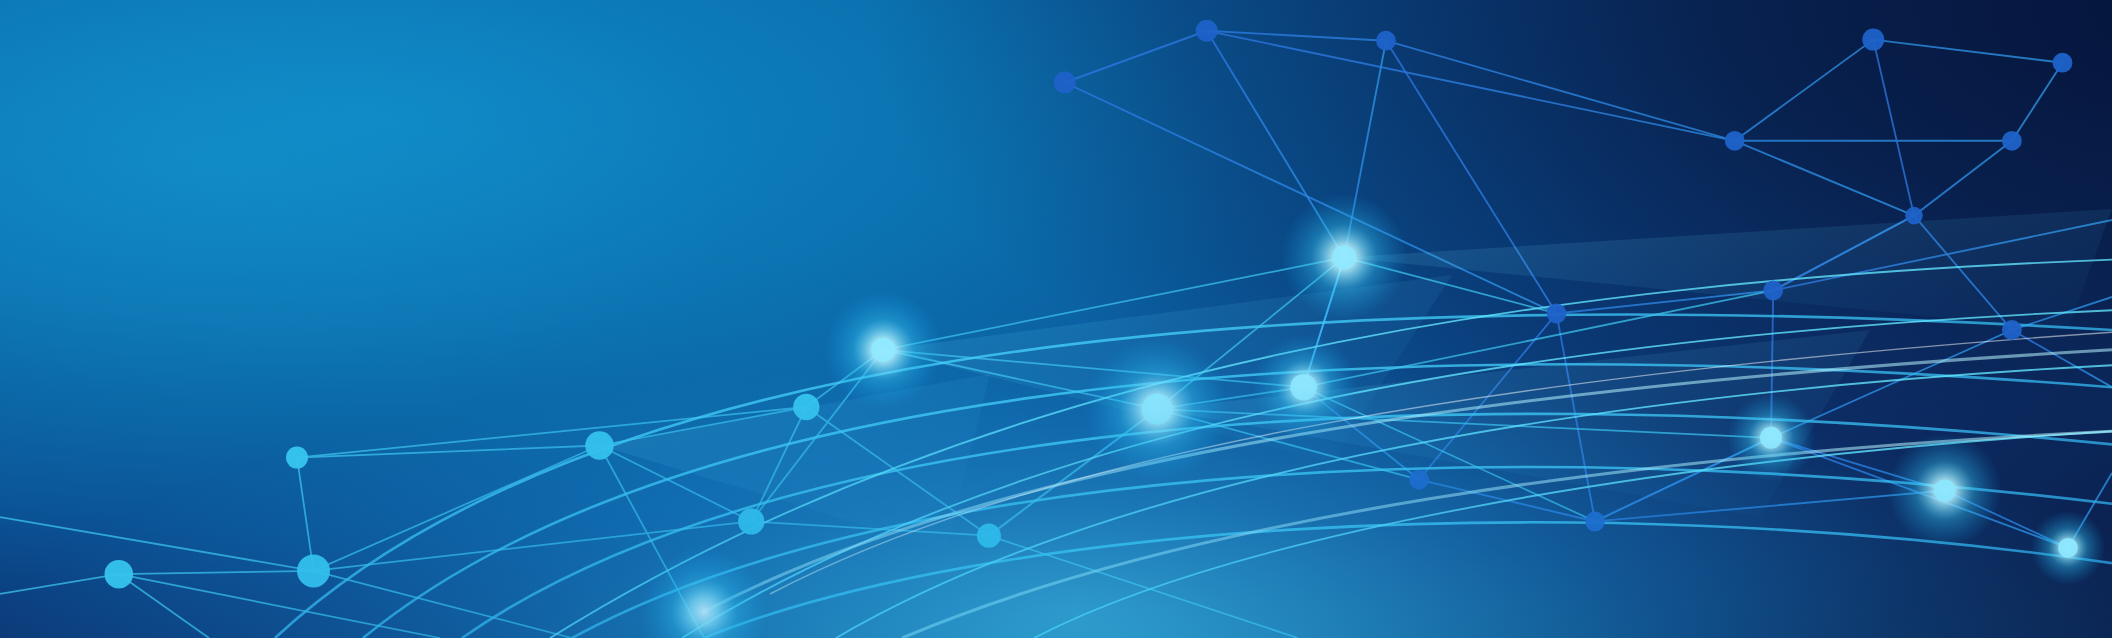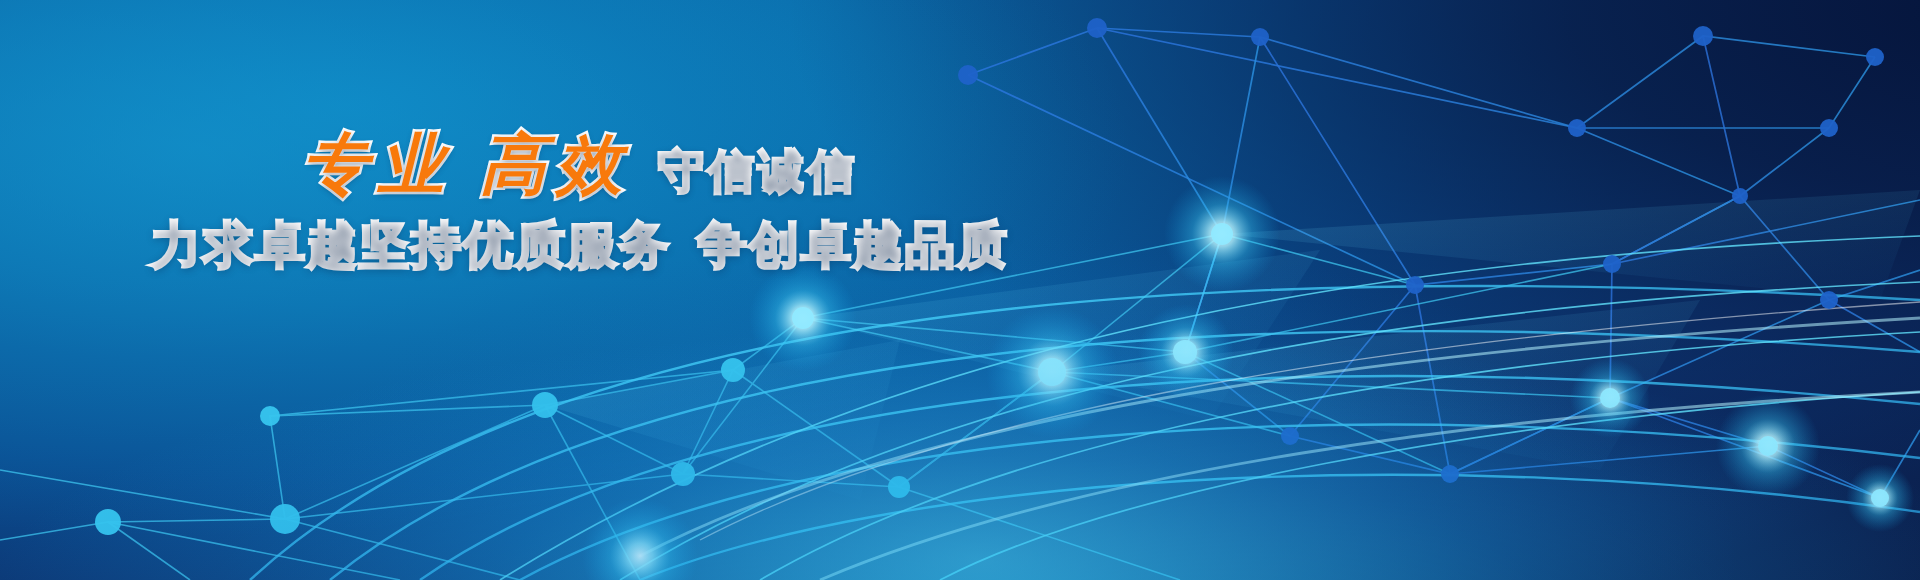--- a/index.html
+++ b/index.html
@@ -254,27 +254,14 @@
       <circle cx="1185" cy="352" r="12"></circle>
       <circle cx="1222" cy="234" r="11"></circle>
       <circle cx="1610" cy="398" r="10"></circle>
       <circle cx="1768" cy="446" r="10"></circle>
       <circle cx="1880" cy="498" r="9"></circle>
     </g>
   </svg>
 
   <div class="layer" id="bg-lower-glow"></div>
 
-  <div id="slogan">
-
-    <div id="line-one">
-      <span class="brush">专业</span>
-      <span class="brush">高效</span>
-      <span class="hollow-sm">守信诚信</span>
-    </div>
-
-    <div id="line-two">
-      <span>力求卓越坚持优质服务</span><span class="gap"></span><span>争创卓越品质</span>
-    </div>
-
-  </div>
 
 </div>
 
 </body></html>

